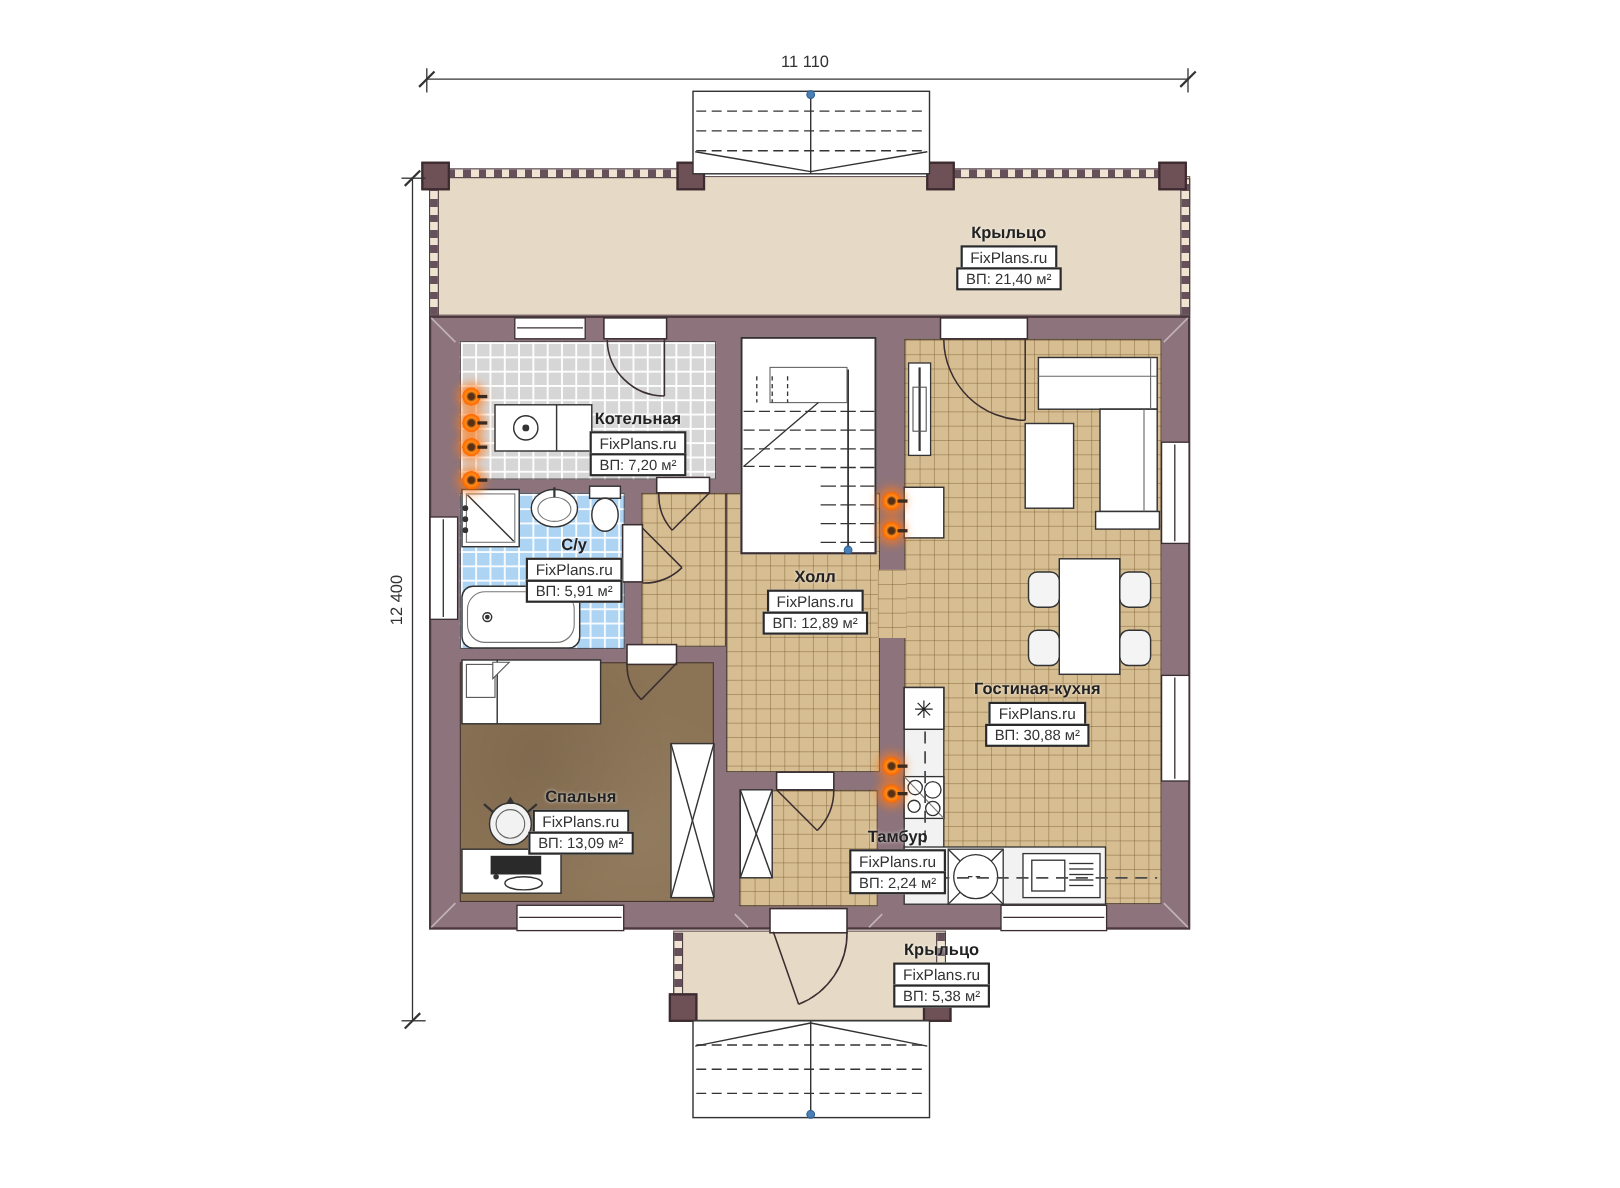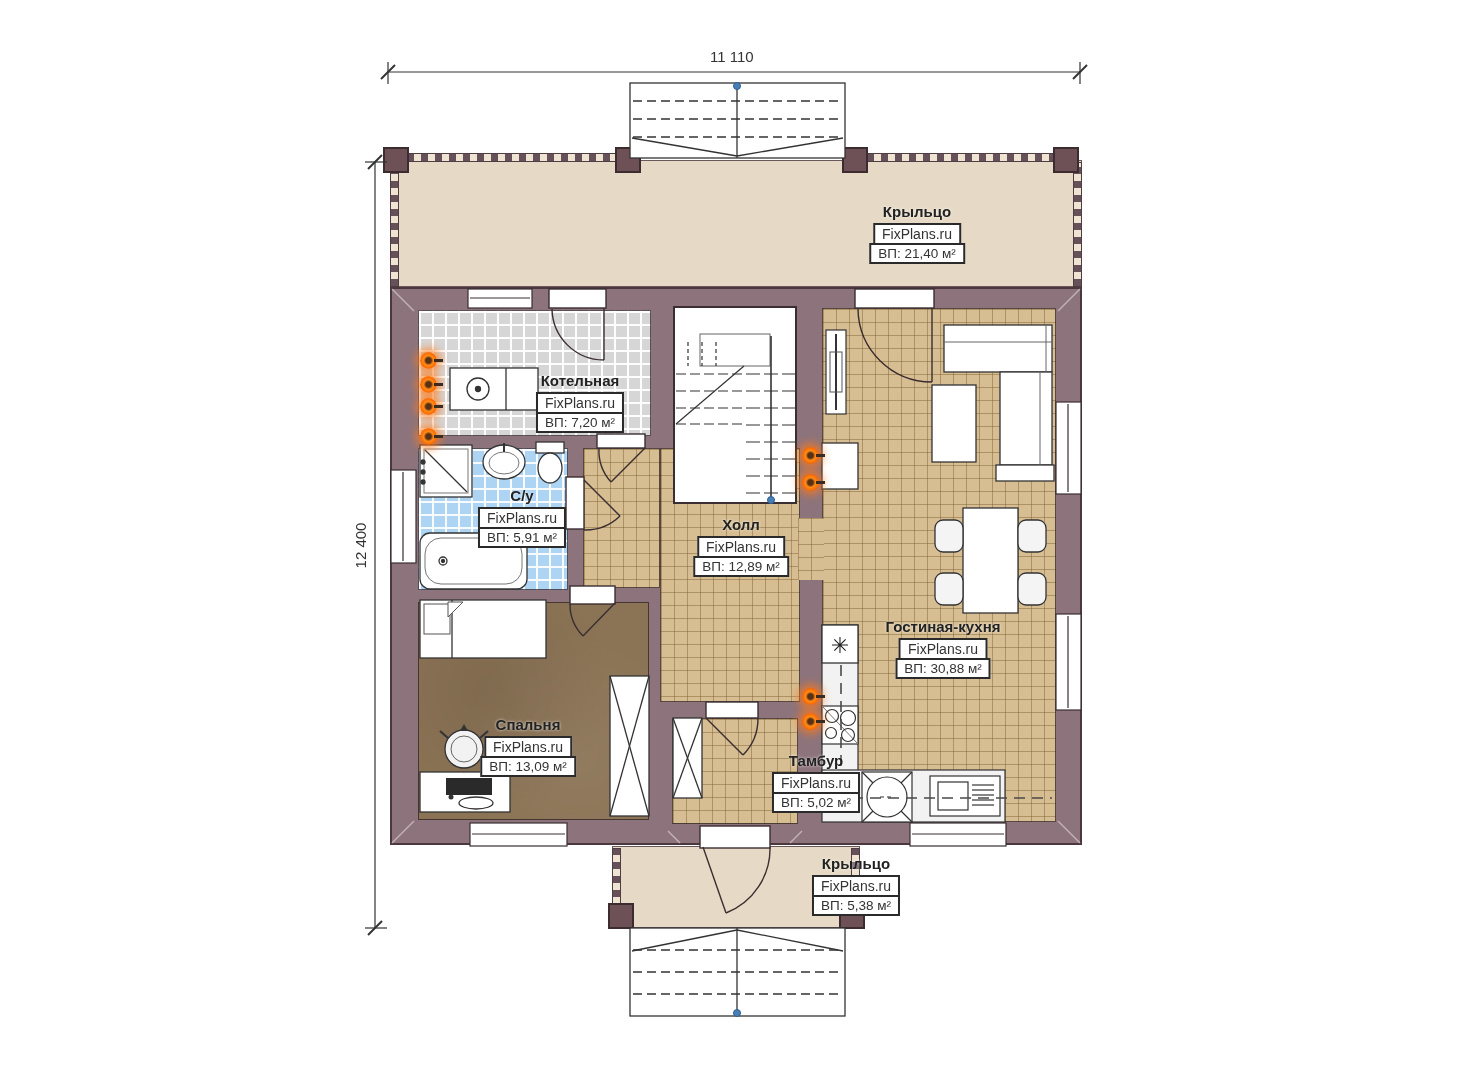--- a/index.html
+++ b/index.html
@@ -428,21 +428,21 @@
       <div class="room-title">Спальня</div>
       <div class="label-box">FixPlans.ru</div>
       <div class="label-box area">ВП: 13,09 м²</div>
     </div>
   </div>
 
   <div class="room-label" style="left:772px;top:752px;margin-left:44px;">
     <div class="label-stack">
       <div class="room-title">Тамбур</div>
       <div class="label-box">FixPlans.ru</div>
-      <div class="label-box area">ВП: 5,02 м²</div>
+      <div class="label-box area">ВП: 2,24 м²</div>
     </div>
   </div>
 
   <div class="room-label" style="left:856px;top:855px;">
     <div class="label-stack">
       <div class="room-title">Крыльцо</div>
       <div class="label-box">FixPlans.ru</div>
       <div class="label-box area">ВП: 5,38 м²</div>
     </div>
   </div>

